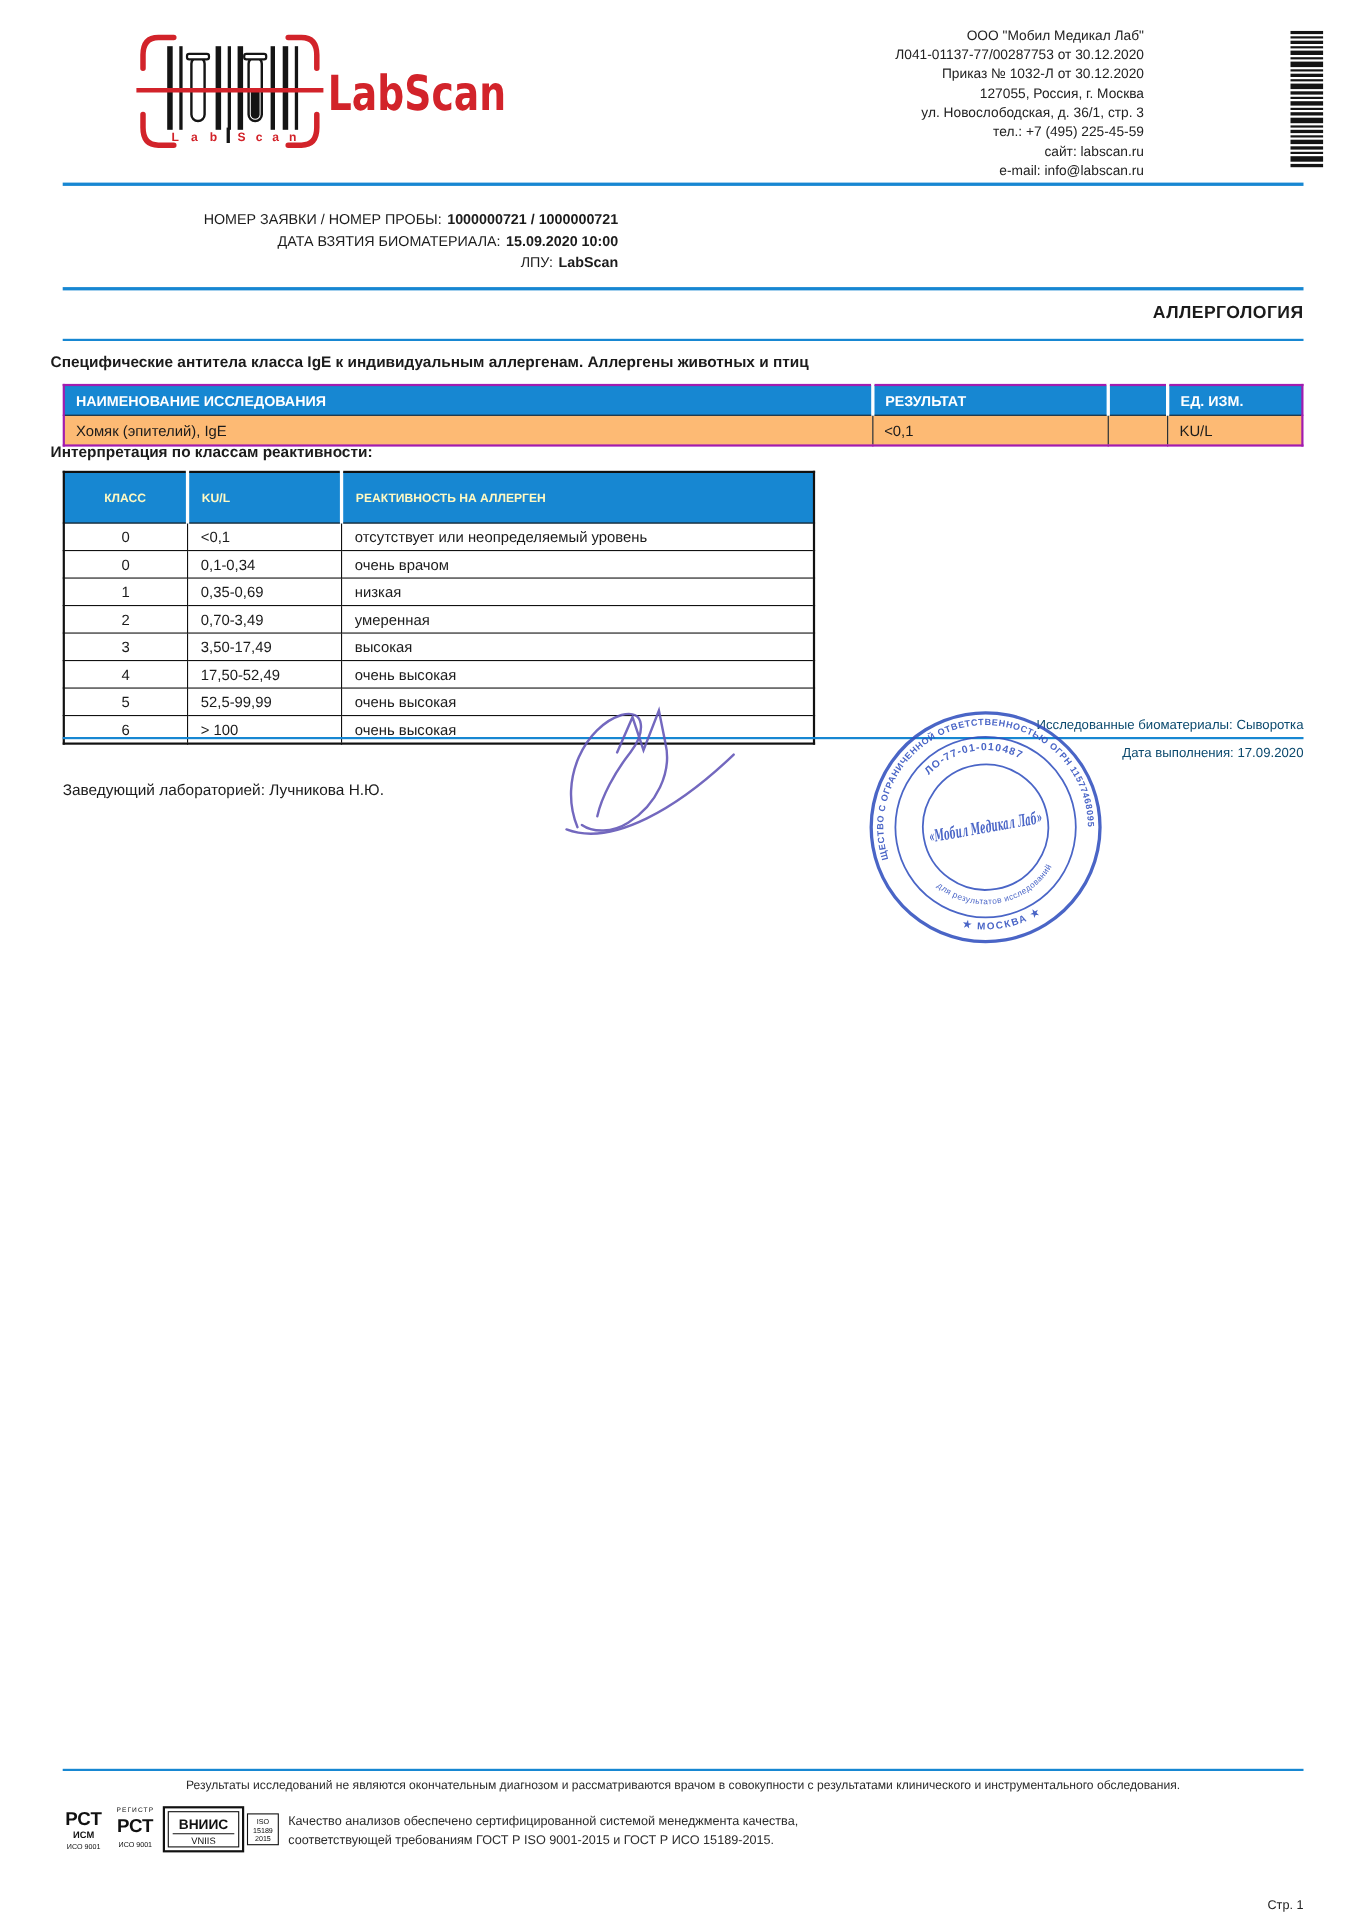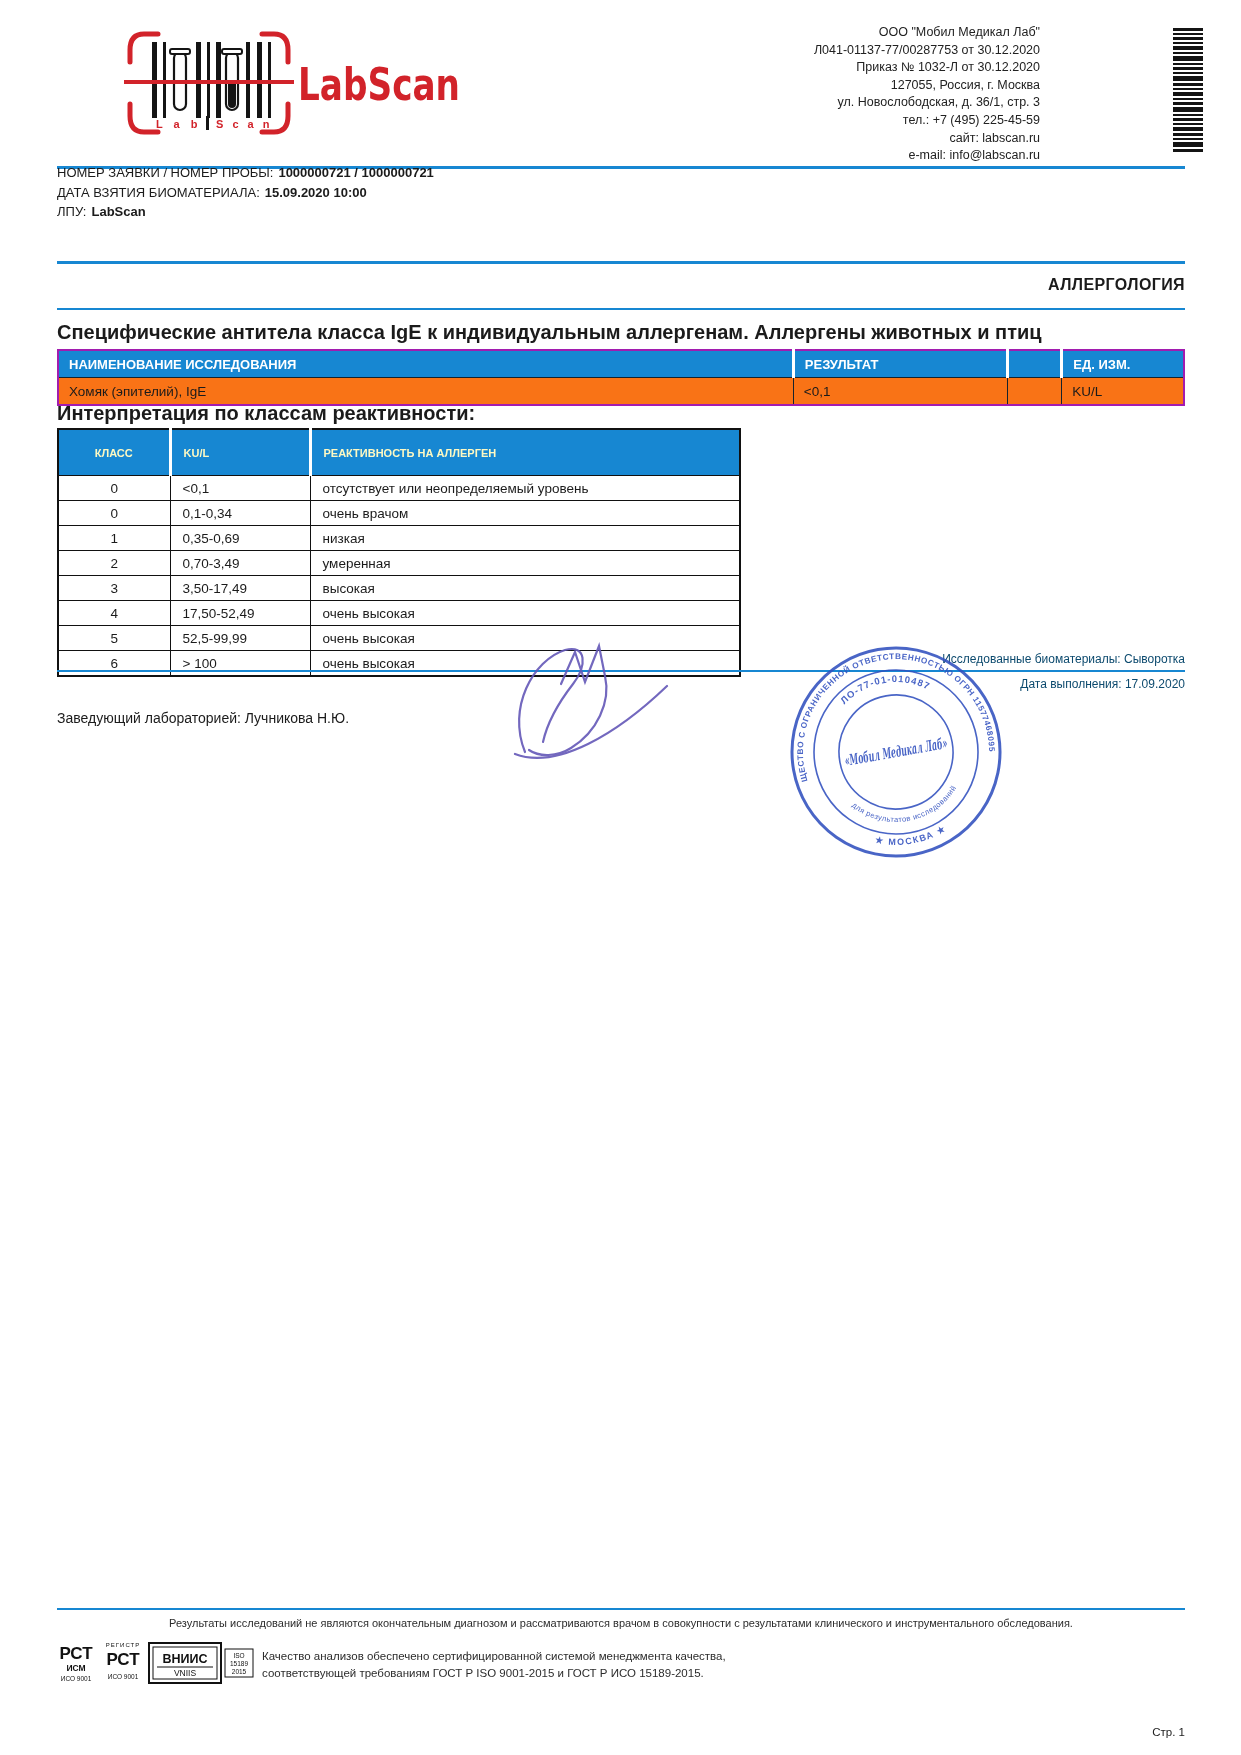--- a/index.html
+++ b/index.html
@@ -8,26 +8,26 @@
   .abs{position:absolute;}
   .blue-line{background:#1787d2;}
   
   .company{right:201px;top:24px;width:560px;text-align:right;font-size:12.5px;line-height:17.6px;color:#222;}
   
   .pinfo{font-size:13px;line-height:19.5px;}
   .pinfo .row{white-space:nowrap;}
   .pinfo .val{font-weight:bold;margin-left:5px;}
   
   .h-center{left:57px;width:1128px;text-align:right;font-weight:bold;font-size:16px;letter-spacing:.4px;}
-  .h-left{left:57px;width:1128px;font-weight:bold;font-size:20px;}
+  .h-left{left:46px;width:1128px;font-weight:bold;font-size:14px;}
   
   .rtbl{border-collapse:collapse;width:1128px;font-size:13.5px;table-layout:fixed;border:2px solid #a21caf;}
   .rtbl th{background:#1787d2;color:#fff;font-weight:bold;text-align:left;padding:3px 10px;font-size:13px;height:20px;}
   .rtbl th + th{border-left:3px solid #fff;}
-  .rtbl td{border:1.5px solid #16222c;padding:3px 10px;height:20px;background:#f97316;}
+  .rtbl td{border:1.5px solid #16222c;padding:3px 10px;height:20px;background:#fdba74;}
   
   .itbl{border-collapse:collapse;width:682px;font-size:13.5px;table-layout:fixed;border:2px solid #111;}
   .itbl th{background:#1787d2;color:#fef9c3;font-weight:bold;text-align:left;padding:13px 12px;font-size:11px;height:19px;}
   .itbl th + th{border-left:3px solid #fff;}
   .itbl td{border:1.5px solid #111;padding:2px 12px;height:20px;background:#fff;}
   .itbl td.c{text-align:center;}
   .meta-right{right:56px;width:600px;text-align:right;font-size:12px;color:#0c4a6e;}
   .footer-small{left:57px;width:1128px;text-align:center;font-size:11px;color:#2c2c2c;}
   .quality{left:262px;width:760px;font-size:11.5px;line-height:16.5px;color:#2c2c2c;}
   .pageno{right:56px;width:200px;text-align:right;font-size:11.5px;color:#222;}
@@ -113,21 +113,21 @@
       <rect x="0" y="99" width="30" height="4"></rect>
         <rect x="0" y="105" width="30" height="3"></rect>
       <rect x="0" y="110" width="30" height="2"></rect>
         <rect x="0" y="114" width="30" height="5"></rect>
       <rect x="0" y="121" width="30" height="3"></rect>
     </g>
   </svg>
 
   <div class="abs blue-line" style="left:57px;top:166px;width:1128px;height:3px;"></div>
 
-  <div class="abs pinfo" style="left:57px;top:163px;width:505px;">
+  <div class="abs pinfo" style="left:57px;top:190px;width:505px;text-align:right;">
     <div class="row">
       <span>НОМЕР ЗАЯВКИ / НОМЕР ПРОБЫ:</span><span class="val">1000000721 / 1000000721</span>
     </div>
     <div class="row">
       <span>ДАТА ВЗЯТИЯ БИОМАТЕРИАЛА:</span><span class="val">15.09.2020 10:00</span>
     </div>
     <div class="row">
       <span>ЛПУ:</span><span class="val">LabScan</span>
     </div>
   </div>

